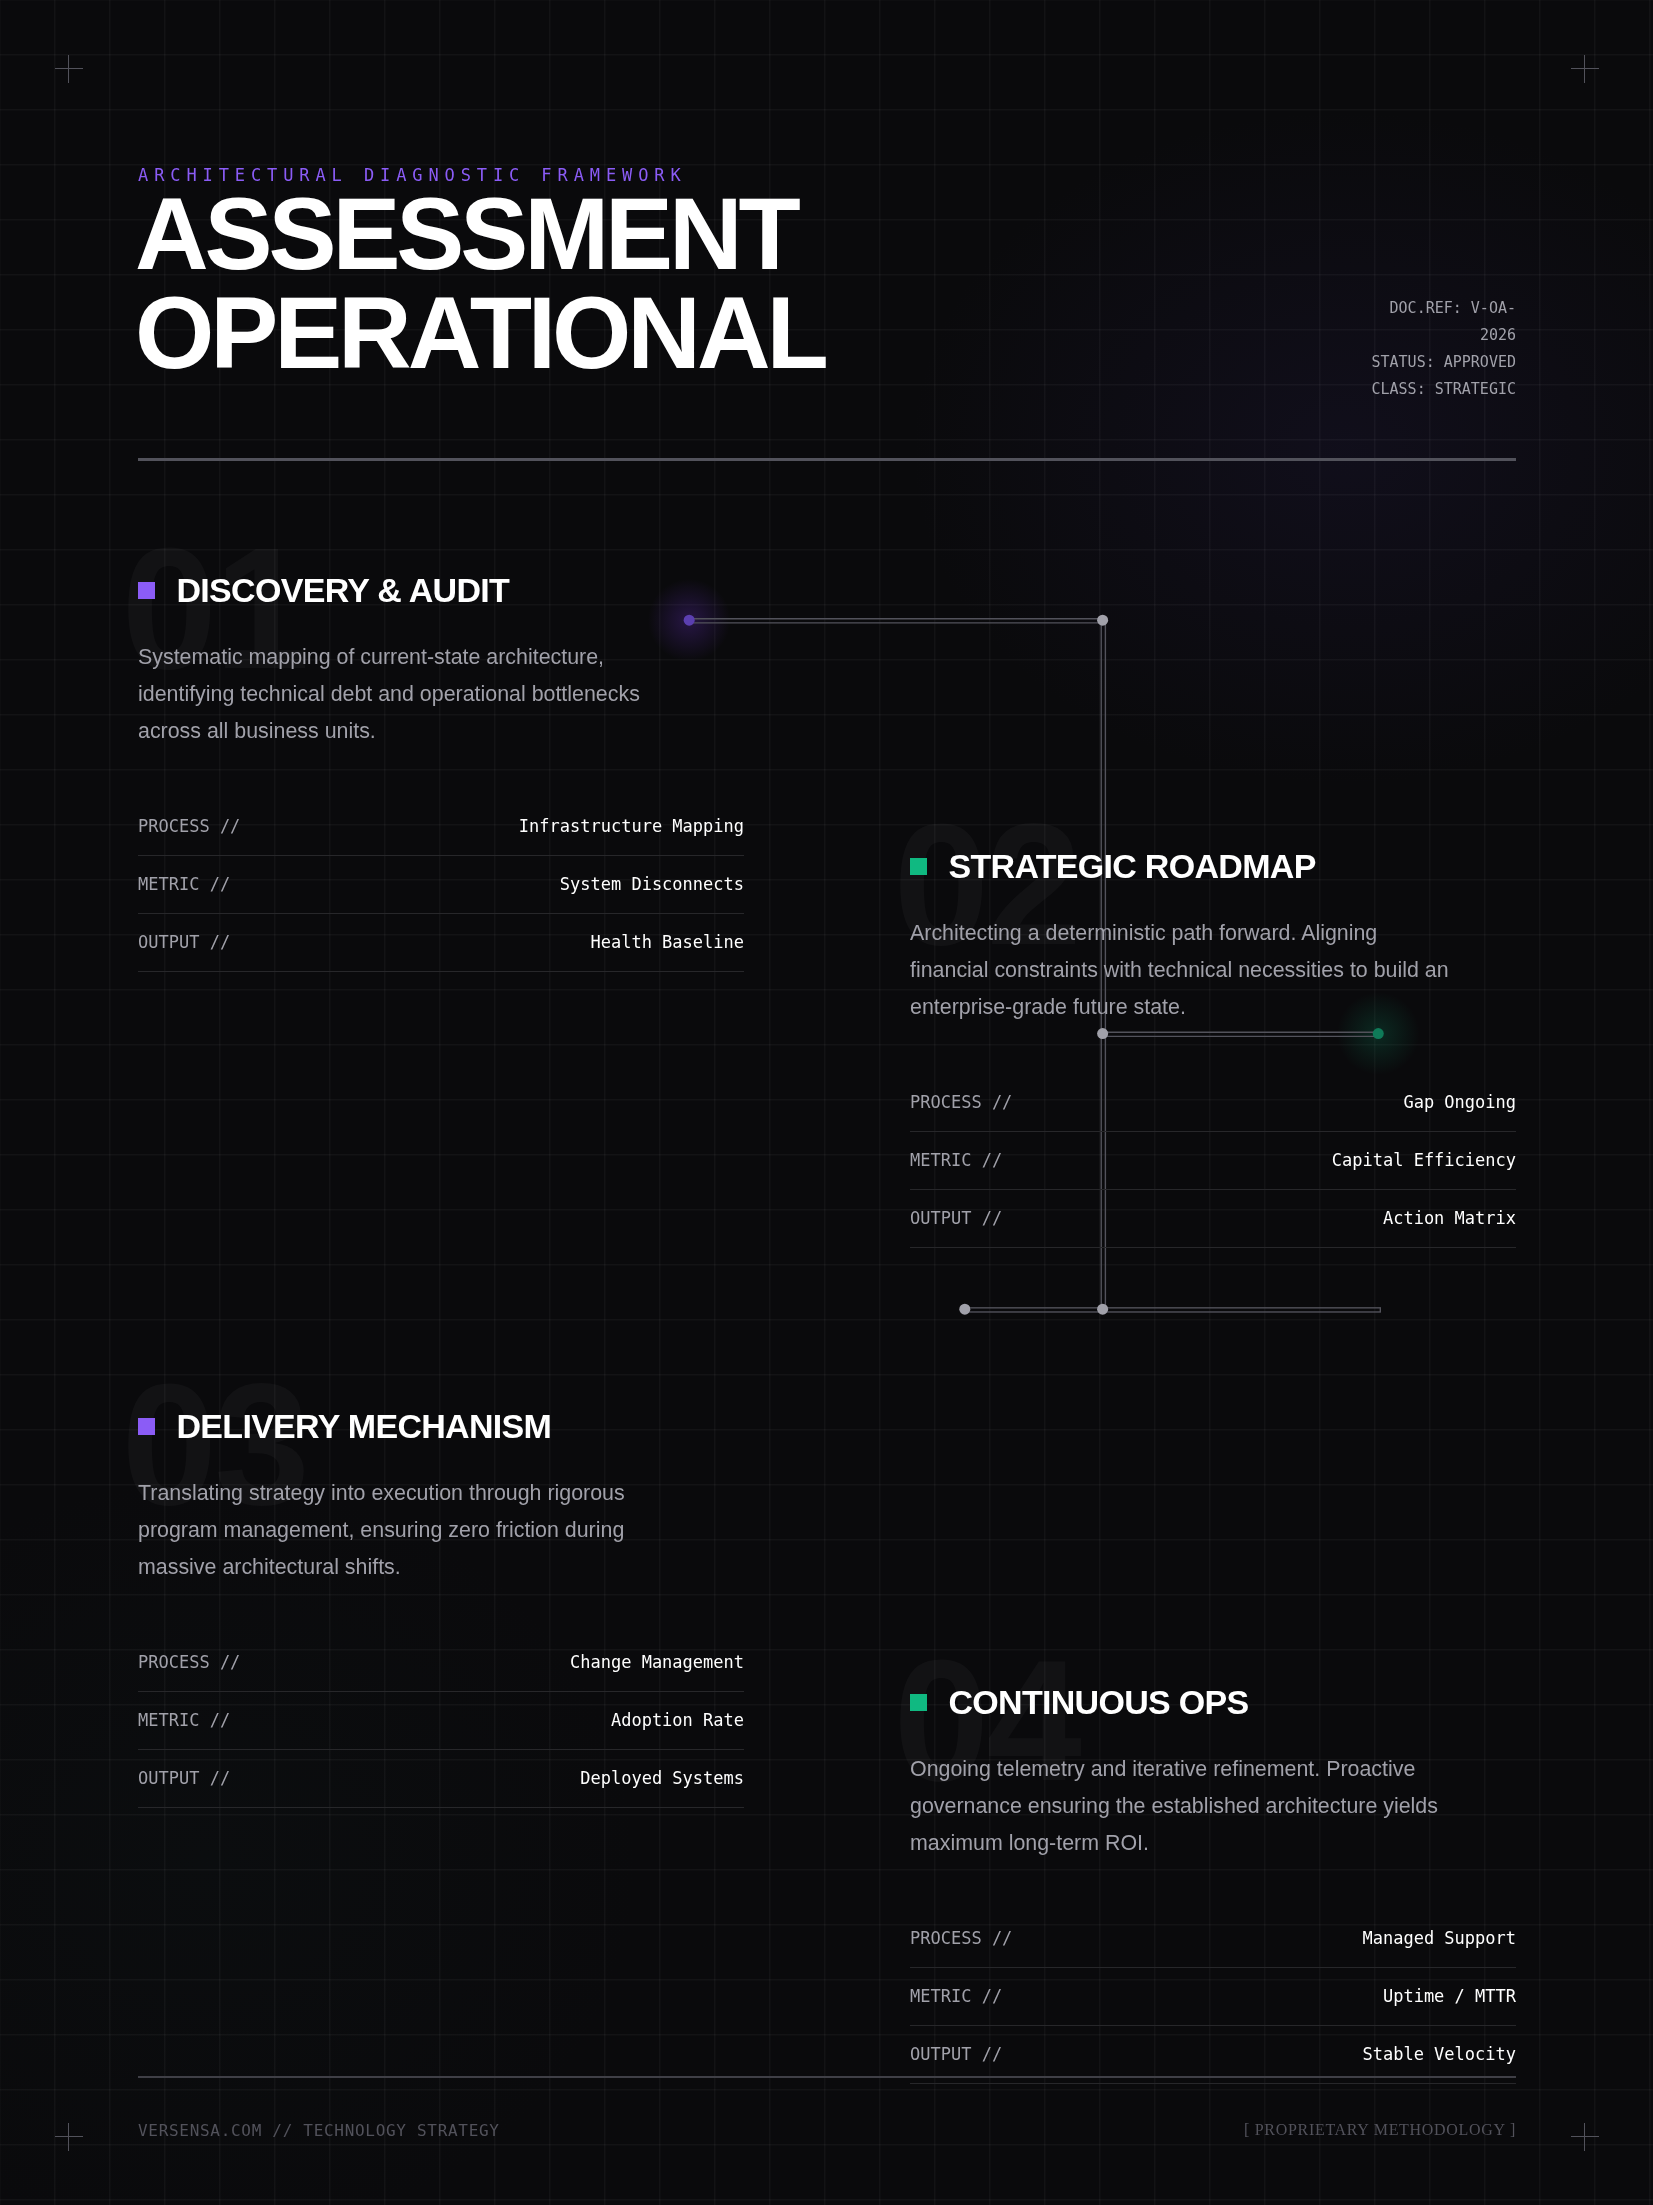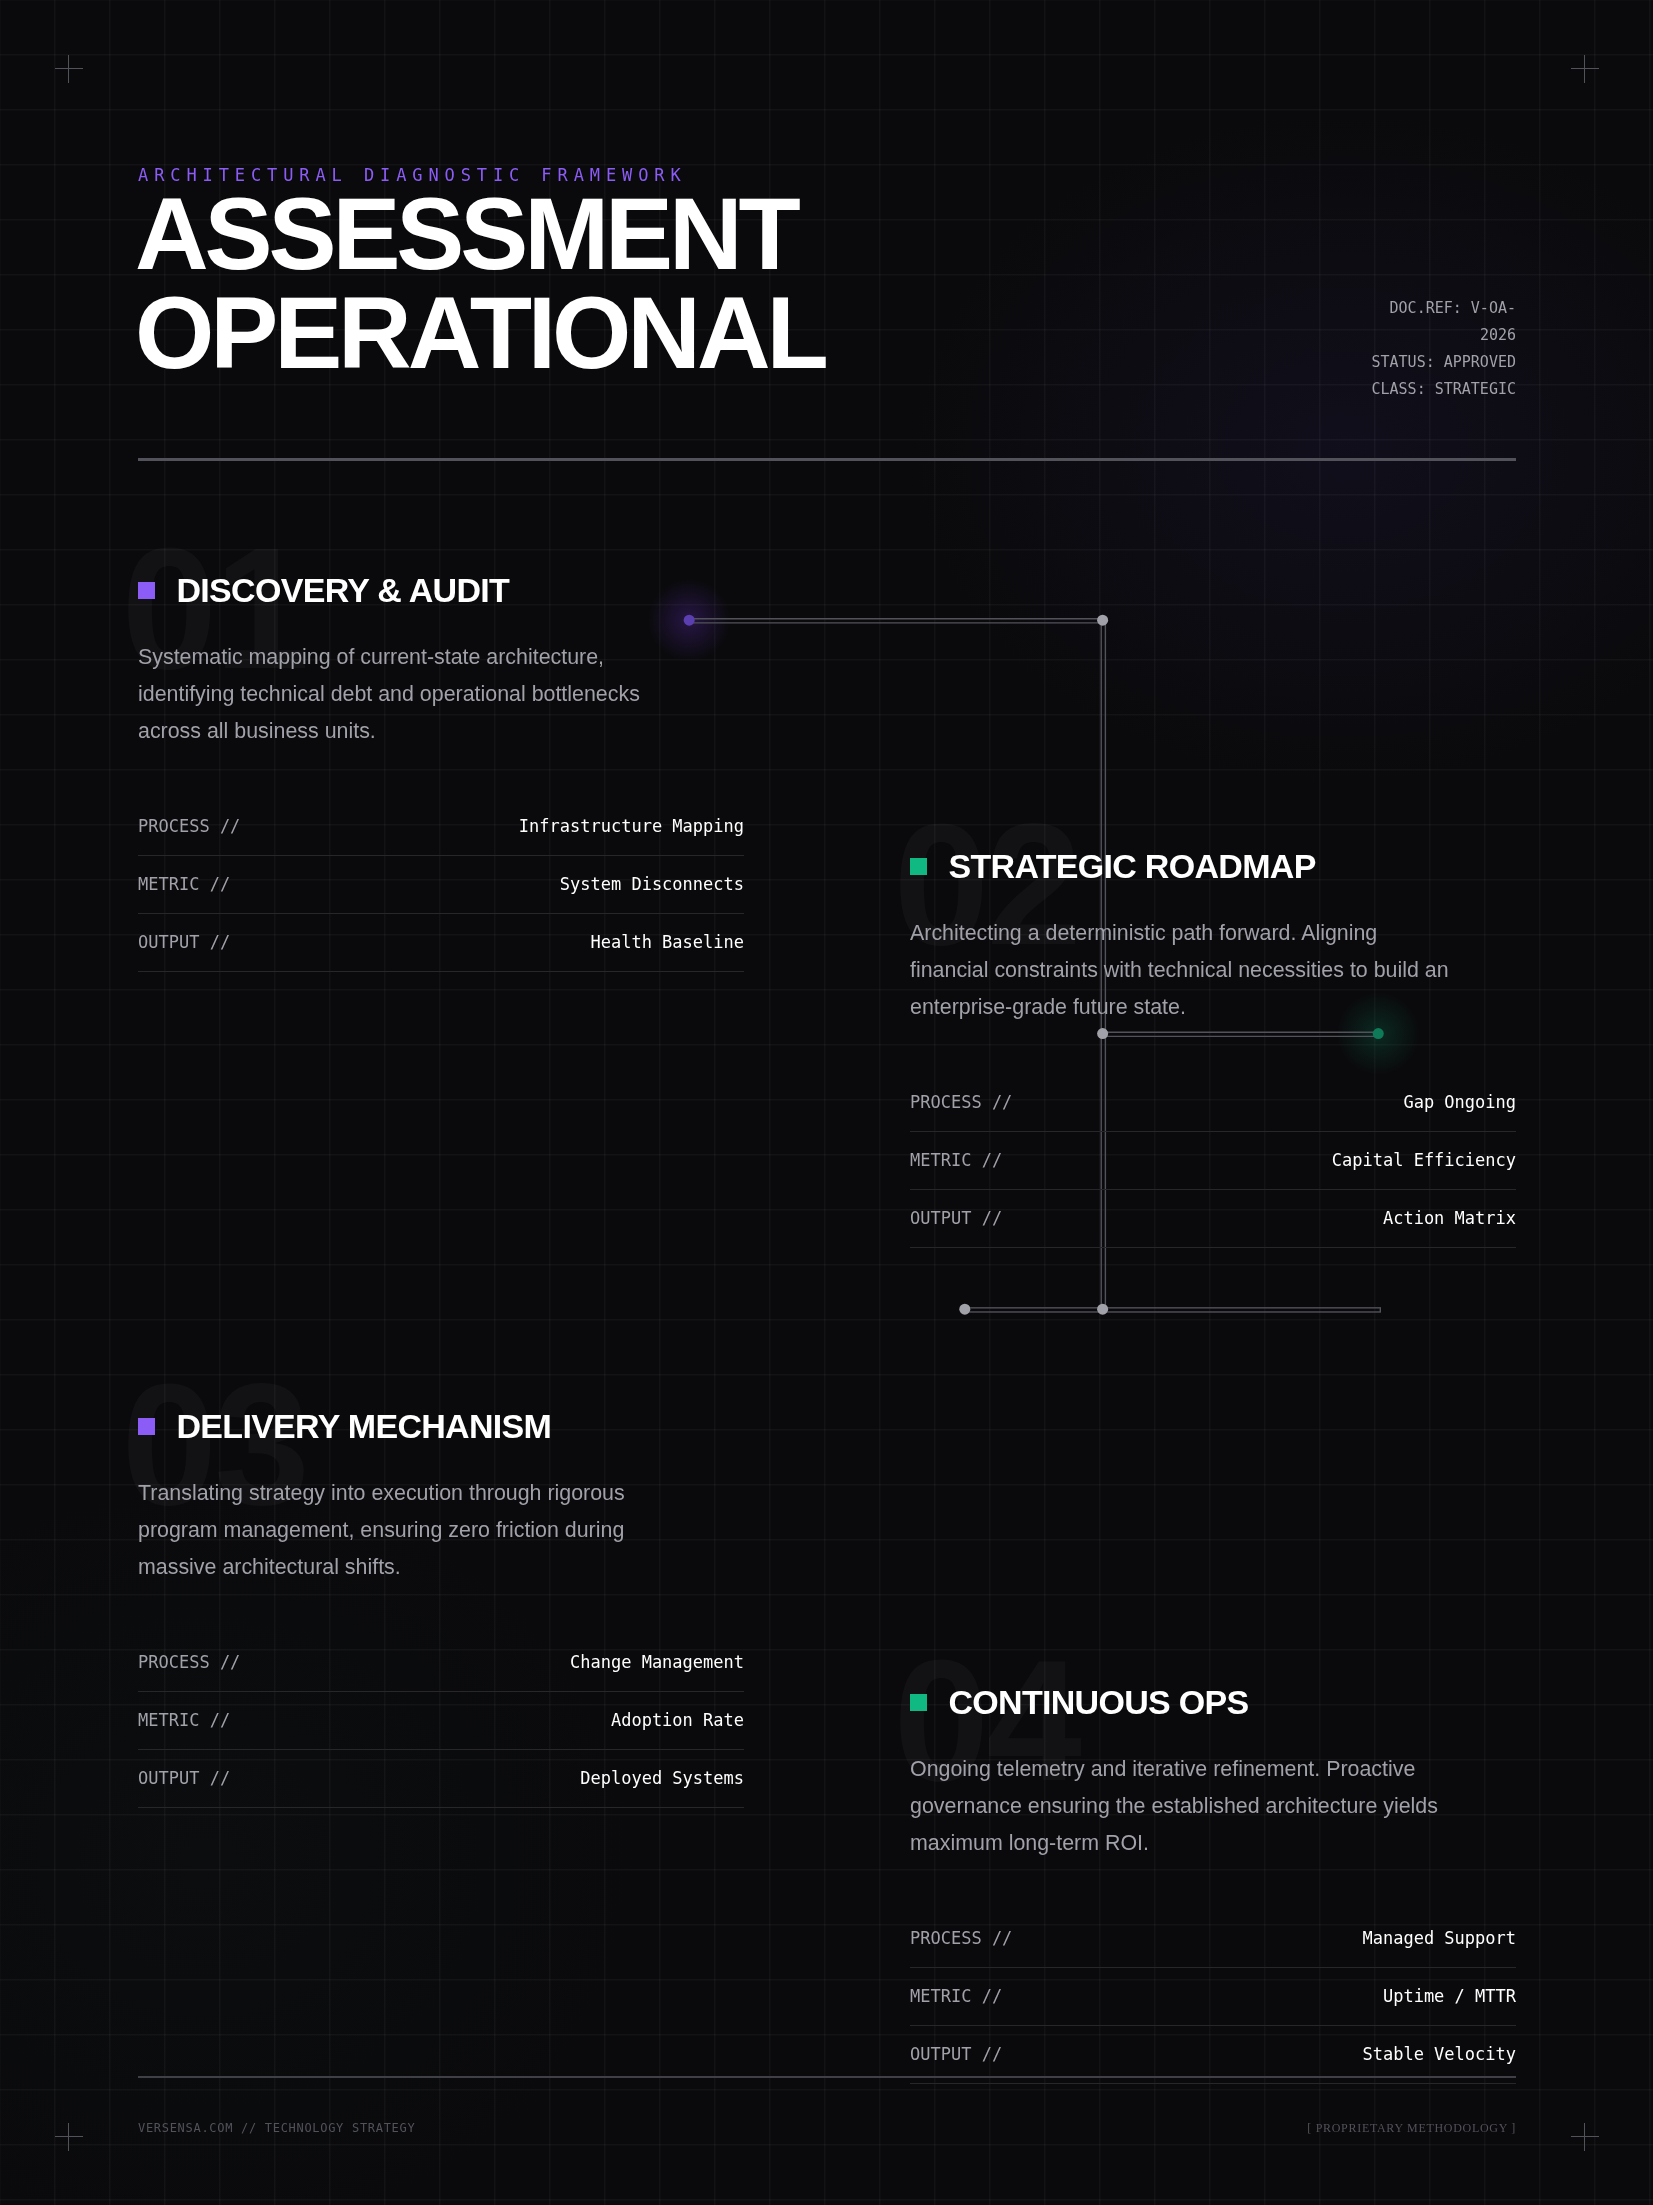--- a/index.html
+++ b/index.html
@@ -74,21 +74,21 @@
   .section .row .v { font-size: 17px; color: #ffffff; }
 
   .s1 { left: 138px; top: 570px; }
   .s2 { left: 910px; top: 846px; }
   .s3 { left: 138px; top: 1406px; }
   .s4 { left: 910px; top: 1682px; }
 
   .connector { position: absolute; left: 0; top: 0; pointer-events: none; }
 
   .footer-left, .footer-right {
-    position: absolute; top: 2121px; font-size: 12px; letter-spacing: 0.7px; color: #52525b;
+    position: absolute; top: 2121px; font-size: 16px; letter-spacing: 0.7px; color: #52525b;
   }
   .footer-left { left: 138px; }
   .footer-right { right: 138px; font-family: Liberation Serif, serif; }
 </style>
 </head>
 <body>
 
 <div class="bg-glow"></div>
 <div class="grid"></div>
 

